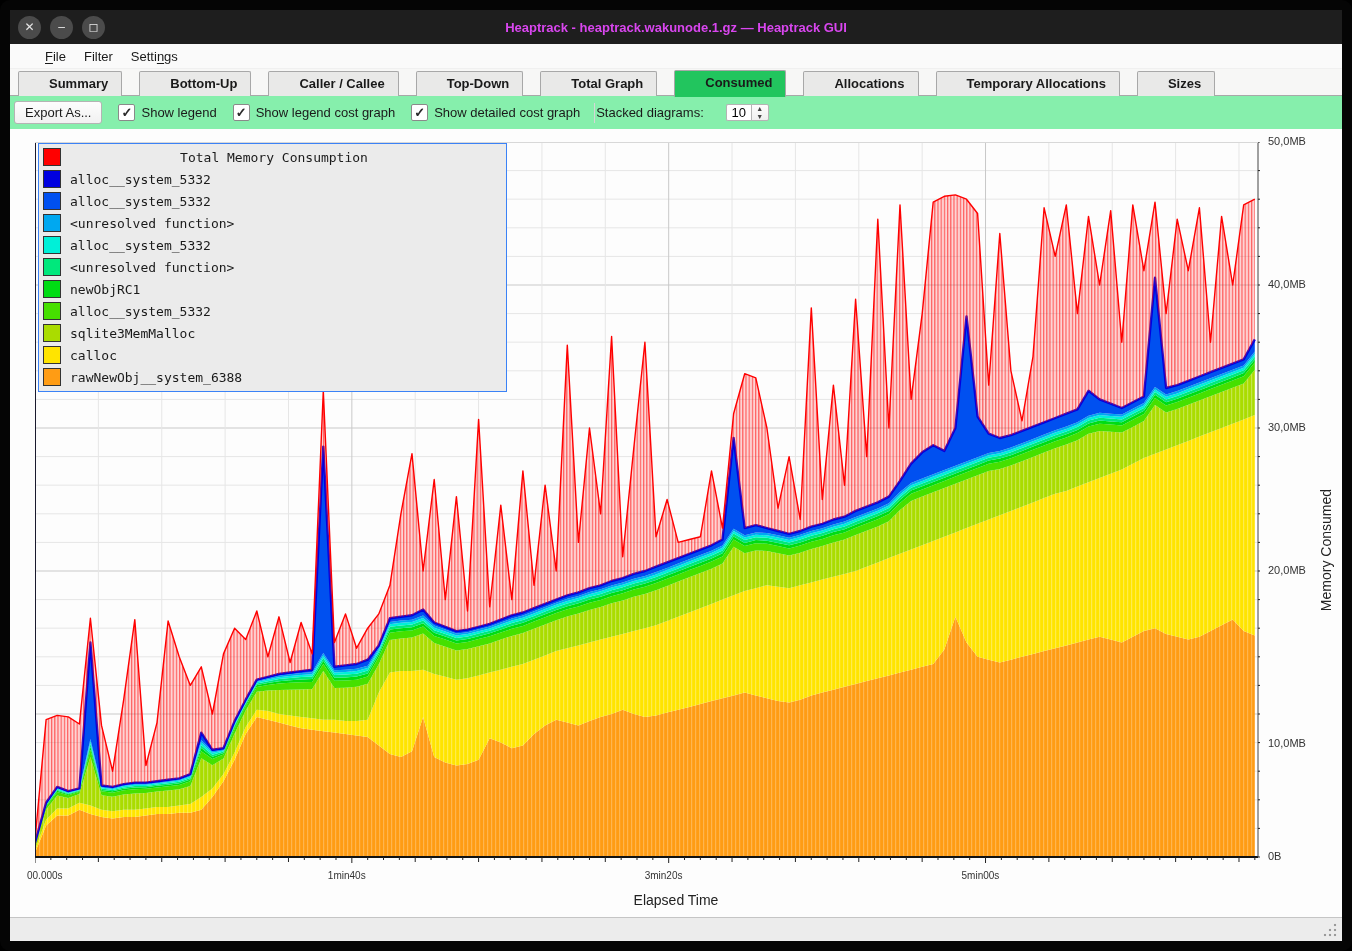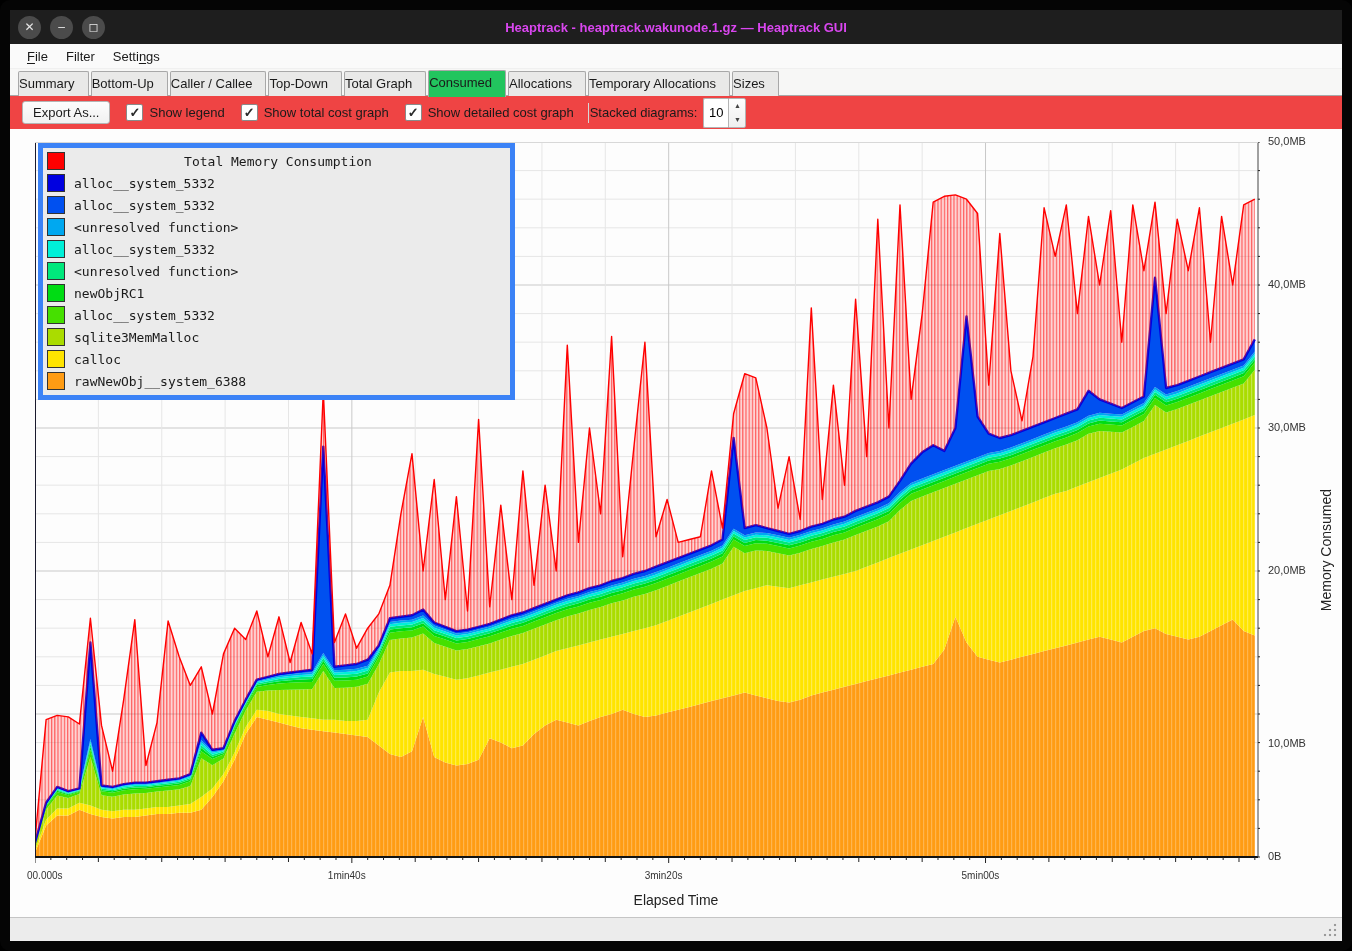--- a/index.html
+++ b/index.html
@@ -4,43 +4,43 @@
 <style>
   html,body{margin:0;padding:0;background:#000;font-family:"Liberation Sans",sans-serif;}
   .frame{position:relative;width:1352px;height:951px;background:#050505;border-radius:10px;overflow:hidden;}
   .window{position:absolute;left:10px;top:10px;width:1332px;height:931px;display:flex;flex-direction:column;background:#ffffff;}
   
   .titlebar{height:34px;background:#1e1e1e;display:flex;align-items:center;position:relative;flex:0 0 auto;}
   .winbtn{width:23px;height:23px;border-radius:50%;background:#4b4b4b;color:#e8e8e8;display:flex;align-items:center;justify-content:center;font-size:12px;margin-left:9px;cursor:default;}
   .winbtn:first-child{margin-left:8px;}
   .wtitle{position:absolute;left:0;right:0;text-align:center;color:#d946ef;font-weight:bold;font-size:13px;pointer-events:none;}
   
-  .menubar{height:24px;background:#fafafa;display:flex;align-items:center;padding-left:8px;border-bottom:1px solid #f0f0f0;flex:0 0 auto;}
+  .menubar{height:24px;background:#fafafa;display:flex;align-items:center;padding-left:26px;border-bottom:1px solid #f0f0f0;flex:0 0 auto;}
   .menuitem{padding:2px 9px;font-size:13px;color:#1a1a1a;}
   .menuitem u{text-decoration:underline;text-underline-offset:2px;}
   
   .tabbar{height:27px;background:#f7f7f6;display:flex;align-items:flex-end;padding-left:8px;position:relative;flex:0 0 auto;}
   .tabbar::after{content:"";position:absolute;left:0;right:0;bottom:0;height:1px;background:#a8a8a8;}
-  .tab{position:relative;z-index:1;margin-right:2px;padding:4px 13px 5px 0;font-size:13px;color:#1a1a1a;background:#e9e9e8;border:1px solid #a8a8a8;border-bottom:none;border-radius:2px 2px 0 0;white-space:nowrap;}
+  .tab{position:relative;z-index:1;margin-right:17px;padding:4px 13px 5px 30px;font-size:13px;color:#1a1a1a;background:#e9e9e8;border:1px solid #a8a8a8;border-bottom:none;border-radius:2px 2px 0 0;white-space:nowrap;font-weight:bold;}
   .tab.active{background:#22c55e;padding-bottom:7px;margin-bottom:-1px;z-index:3;}
   
-  .toolbar{height:33px;background:#ef4444;display:flex;align-items:center;padding-left:12px;flex:0 0 auto;}
+  .toolbar{height:33px;background:#86efac;display:flex;align-items:center;padding-left:4px;flex:0 0 auto;}
   .btn{background:linear-gradient(#fdfdfd,#f1f1f1);border:1px solid #b4b4b4;border-radius:3px;padding:3px 10px;font-size:13px;color:#1a1a1a;}
   .cbwrap{display:flex;align-items:center;margin-left:16px;font-size:13px;color:#1a1a1a;}
   .cb{width:15px;height:15px;border:1px solid #8a8a8a;border-radius:2px;background:#fff;margin-right:6px;display:flex;align-items:center;justify-content:center;font-size:13px;color:#2a2a2a;font-weight:bold;}
   .tsep{width:1px;height:20px;background:#d6d6d6;margin-left:14px;}
   .spinlabel{margin-left:1px;font-size:13px;color:#1a1a1a;}
-  .spinbox{display:flex;margin-left:6px;height:30px;}
+  .spinbox{display:flex;margin-left:22px;height:17px;}
   .spinval{width:24px;border:1px solid #b4b4b4;border-right:none;border-radius:2px 0 0 2px;background:#fff;font-size:13px;display:flex;align-items:center;justify-content:center;}
   .spinarrows{width:16px;border:1px solid #b4b4b4;border-radius:0 2px 2px 0;background:linear-gradient(#fdfdfd,#efefef);display:flex;flex-direction:column;}
   .spinarrows span{flex:1;display:flex;align-items:center;justify-content:center;font-size:7px;color:#444;}
   
   .chartarea{position:relative;flex:1 1 auto;background:#fdfdfd;overflow:hidden;}
   .plot-svg{position:absolute;left:25px;top:13px;}
-  .legend{position:absolute;left:28px;top:14px;width:467px;background:#ebebeb;border:5px solid #3b82f6;font-family:"DejaVu Sans Mono","Liberation Mono",monospace;font-size:13px;color:#1a1a1a;z-index:5;padding:2px 0 3px 0;}
+  .legend{position:absolute;left:28px;top:14px;width:467px;background:#ebebeb;border:1px solid #3b82f6;font-family:"DejaVu Sans Mono","Liberation Mono",monospace;font-size:13px;color:#1a1a1a;z-index:5;padding:2px 0 3px 0;}
   .lrow{display:flex;align-items:center;height:22px;padding:0 4px;}
   .lswatch{width:16px;height:16px;border:1px solid #333;margin-right:9px;flex:0 0 auto;}
   .ltitle{flex:1;text-align:center;padding-right:24px;}
   .ytick-label{position:absolute;font-size:11px;color:#333;white-space:nowrap;}
   .xtick-label{position:absolute;font-size:10px;color:#333;white-space:nowrap;top:741px;}
   .xaxis-title{position:absolute;top:763px;width:100%;text-align:center;font-size:14px;color:#222;}
   .yaxis-title{position:absolute;right:8px;top:360px;font-size:14px;color:#222;writing-mode:vertical-rl;transform:rotate(180deg);}
   
   .statusbar{height:23px;background:#ececec;border-top:1px solid #c5c5c5;position:relative;flex:0 0 auto;}
   .grip{position:absolute;right:5px;bottom:4px;width:14px;height:14px;background:
@@ -86,21 +86,21 @@
 
     <div class="toolbar">
       <button class="btn">Export As...</button>
       <span id="checkboxes" style="display:flex;">
           <span class="cbwrap">
             <span class="cb">✓</span>
             <span>Show legend</span>
           </span>
           <span class="cbwrap">
             <span class="cb">✓</span>
-            <span>Show total cost graph</span>
+            <span>Show legend cost graph</span>
           </span>
           <span class="cbwrap">
             <span class="cb">✓</span>
             <span>Show detailed cost graph</span>
           </span>
         </span>
       <span class="tsep"></span>
       <span class="spinlabel">Stacked diagrams:</span>
       <span class="spinbox">
         <span class="spinval">10</span>

